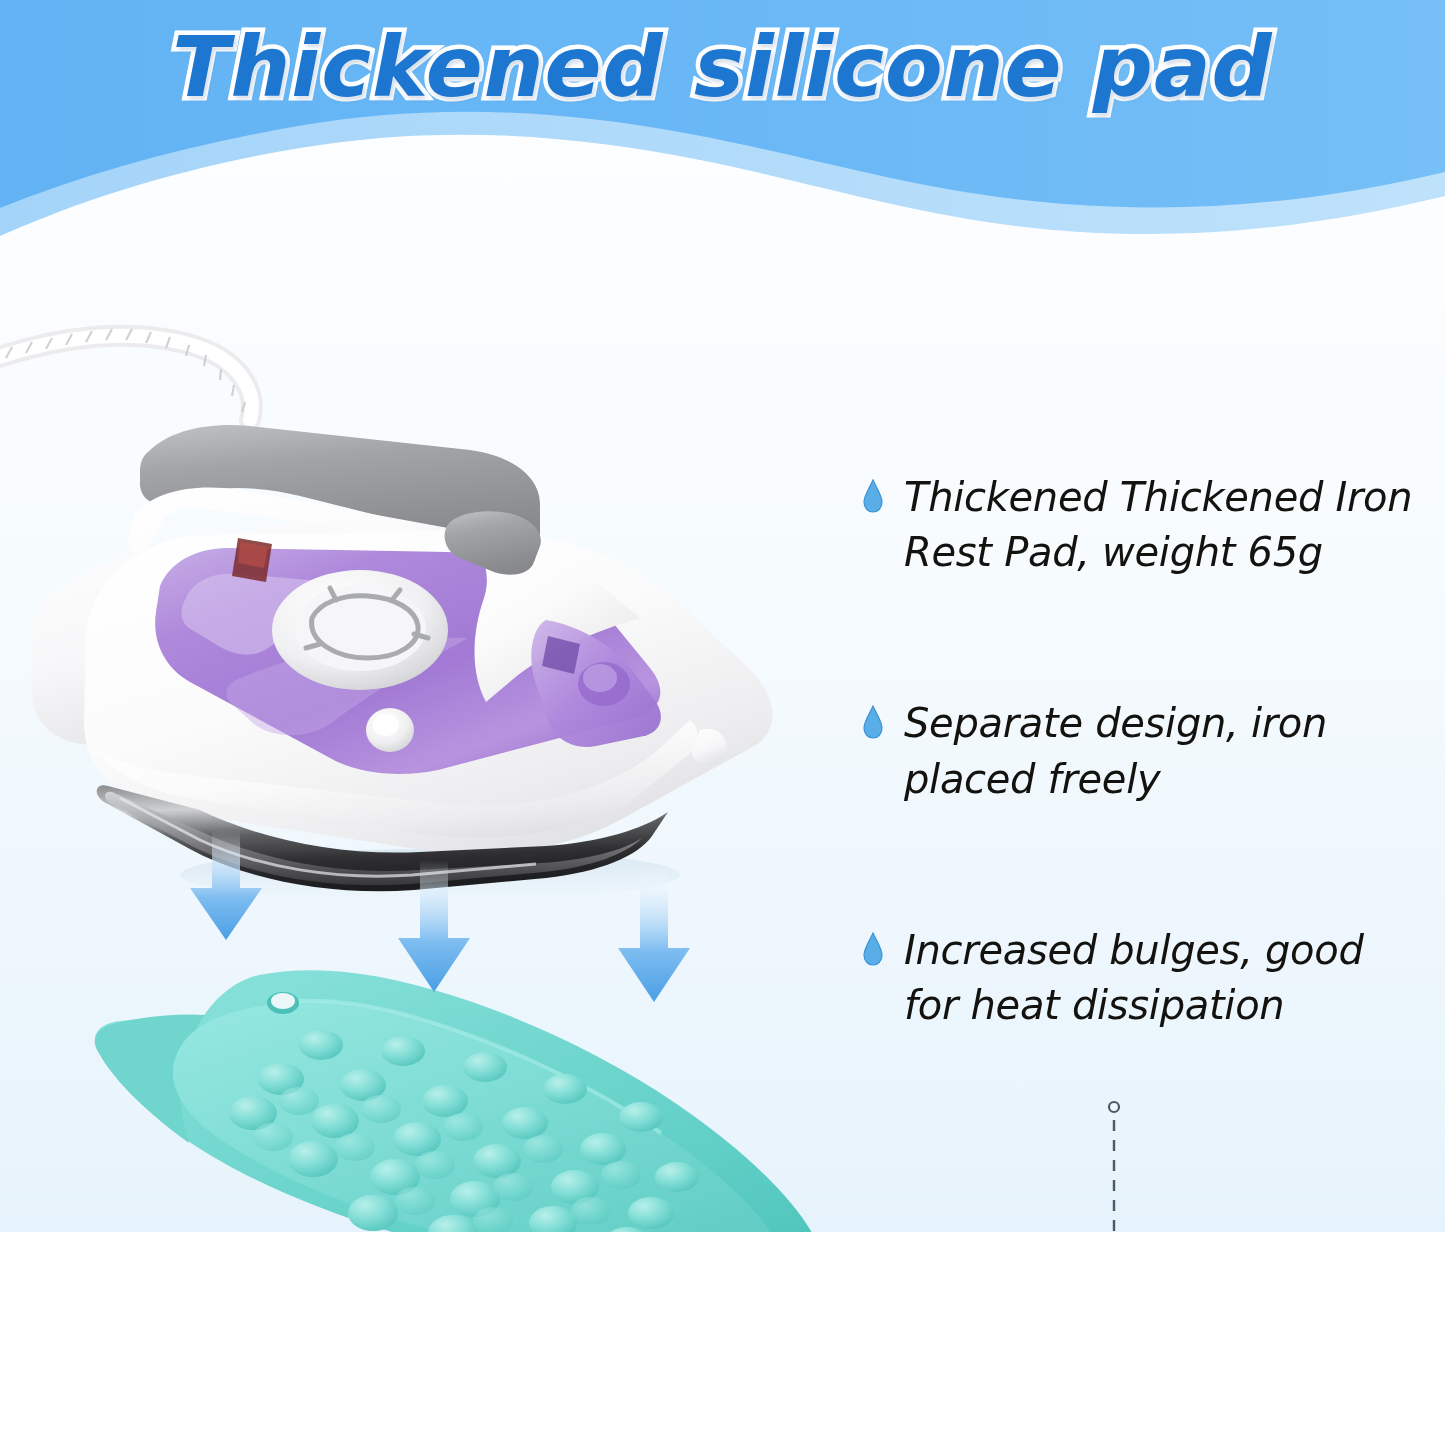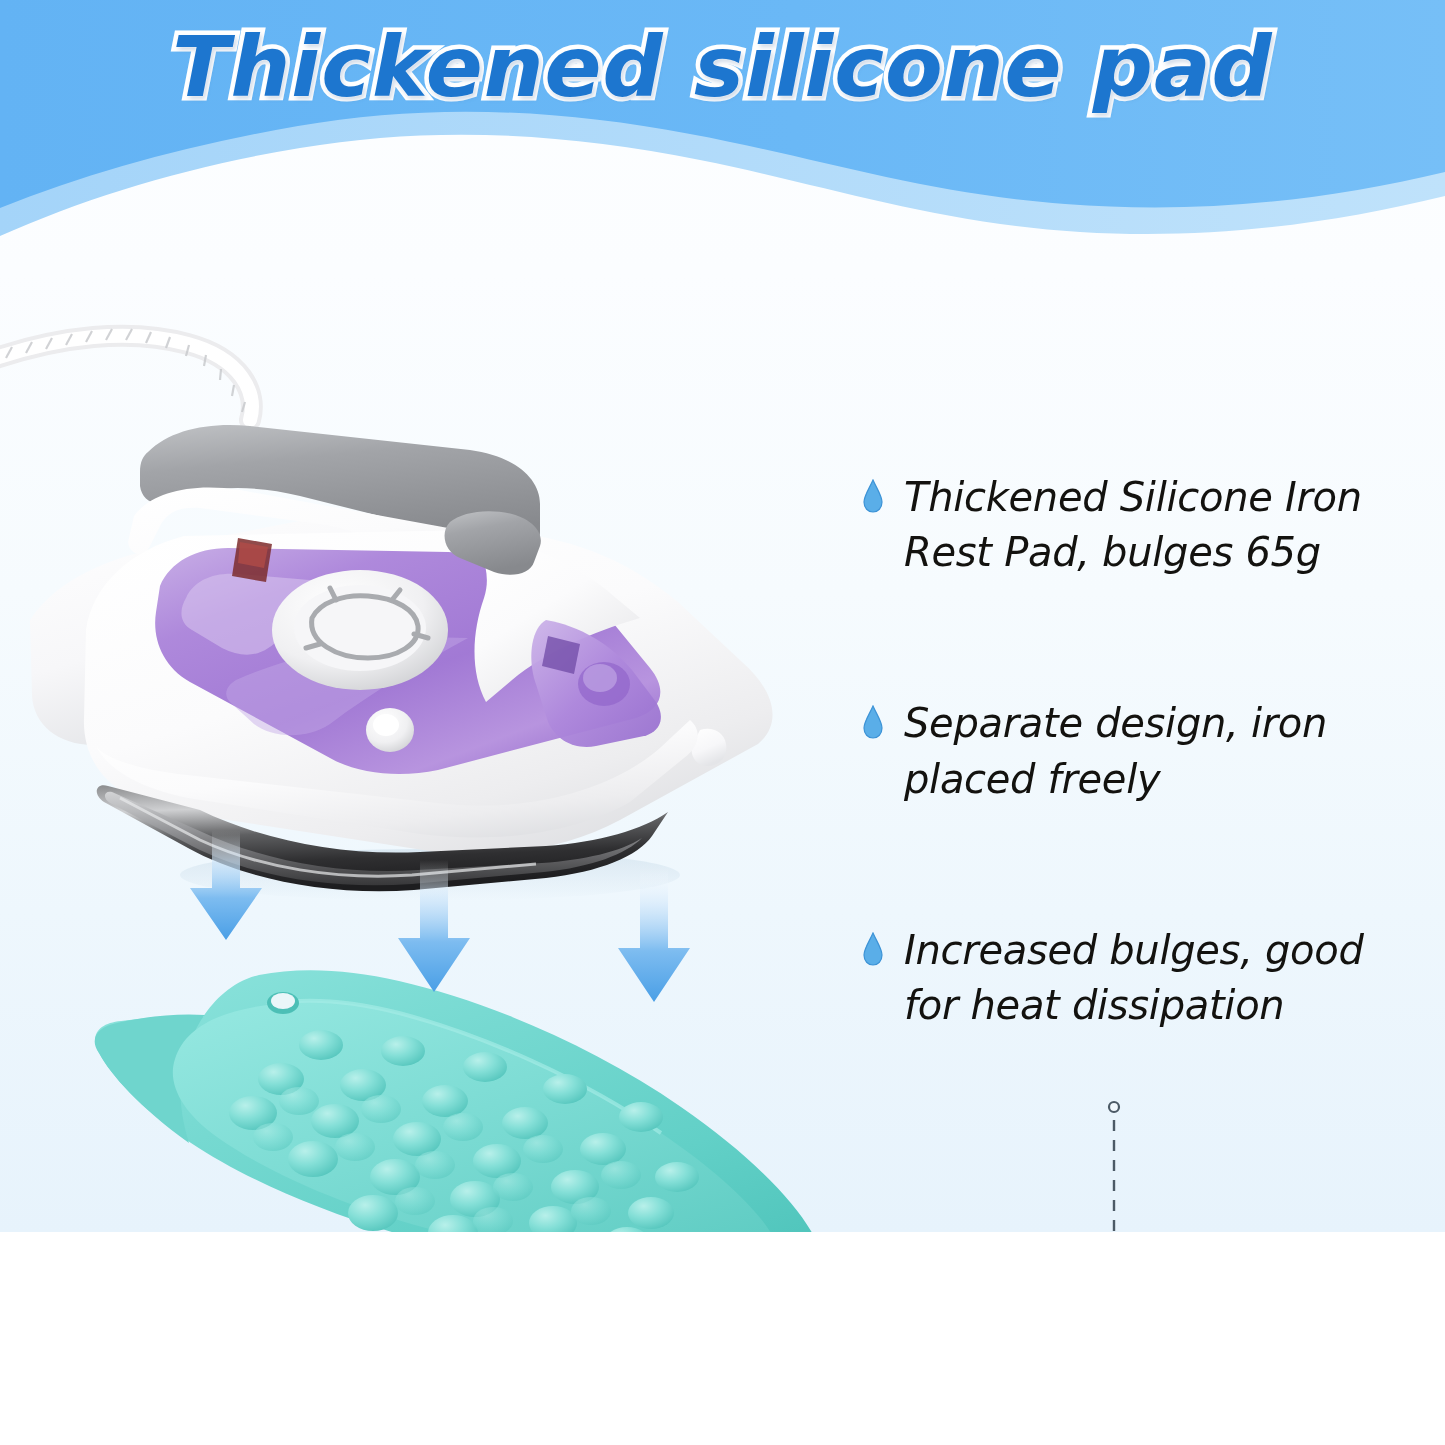--- a/index.html
+++ b/index.html
@@ -421,21 +421,21 @@
   </div>
 
   <div id="features">
 
     <div class="feature">
       <span class="bullet">
         <svg viewBox="0 0 22 34" xmlns="http://www.w3.org/2000/svg">
           <path d="M11,1 C15,10 20,17 20,23 C20,29 16,33 11,33 C6,33 2,29 2,23 C2,17 7,10 11,1 Z" fill="#5aaee8" stroke="#3d93d6" stroke-width="1.2"></path>
         </svg>
       </span>
-      <span class="feature-text">Thickened Silicone Iron Rest Pad, bulges 65g</span>
+      <span class="feature-text">Thickened Thickened Iron Rest Pad, weight 65g</span>
     </div>
 
     <div class="feature">
       <span class="bullet">
         <svg viewBox="0 0 22 34" xmlns="http://www.w3.org/2000/svg">
           <path d="M11,1 C15,10 20,17 20,23 C20,29 16,33 11,33 C6,33 2,29 2,23 C2,17 7,10 11,1 Z" fill="#5aaee8" stroke="#3d93d6" stroke-width="1.2"></path>
         </svg>
       </span>
       <span class="feature-text">Separate design, iron placed freely</span>
     </div>

